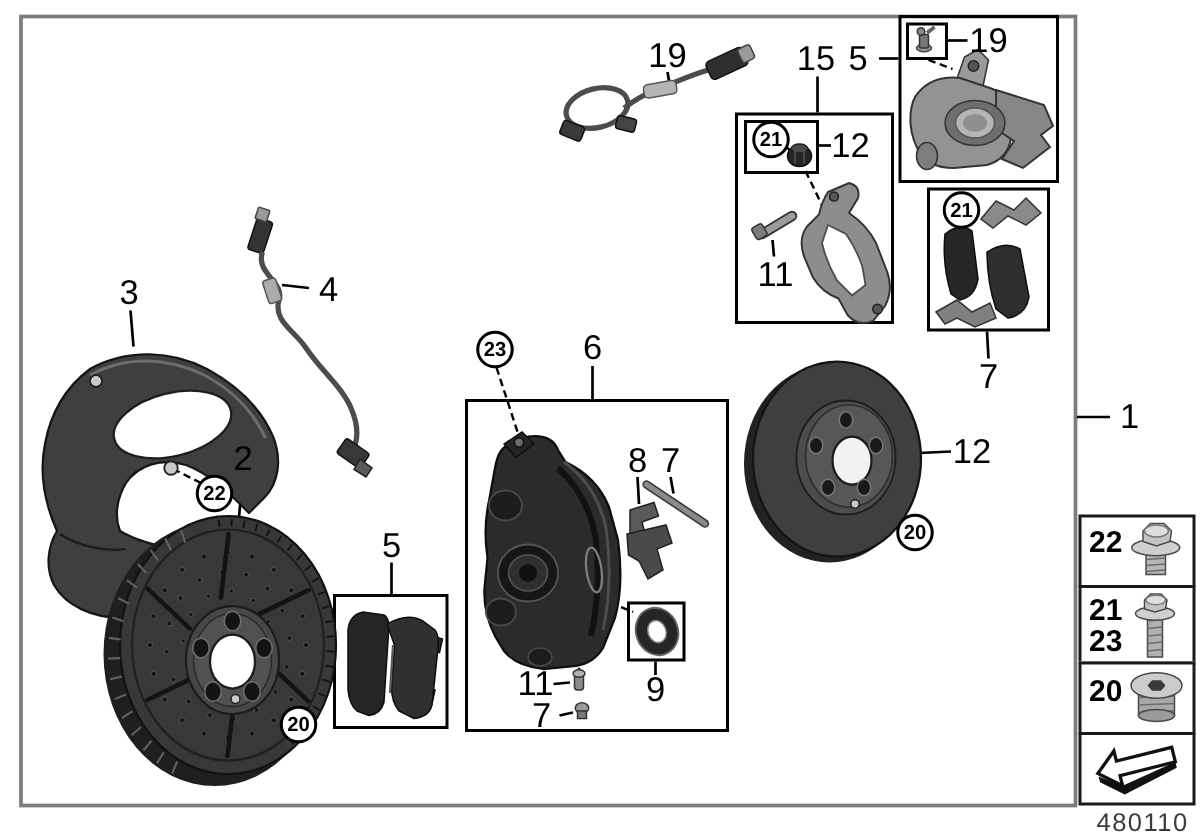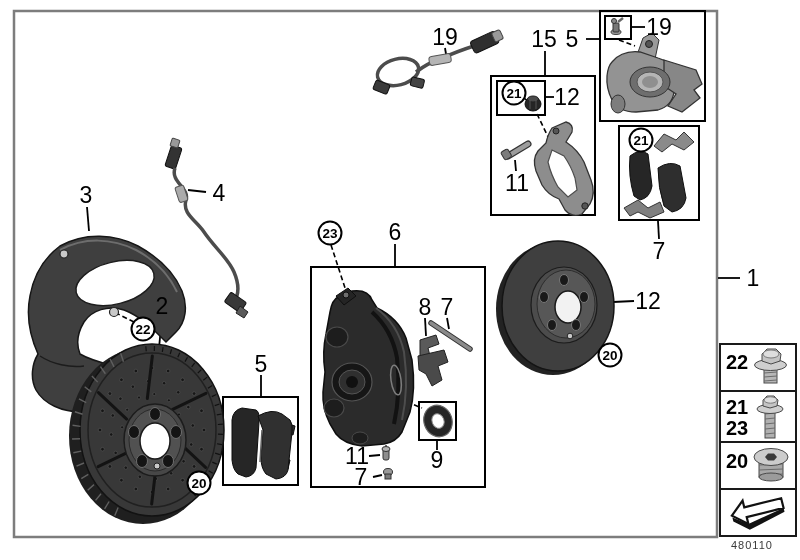--- a/index.html
+++ b/index.html
@@ -6,21 +6,21 @@
   #stage{position:relative;width:800px;height:560px;background:#fff;overflow:hidden;
          font-family:"Liberation Sans",sans-serif;}
   #mech{position:absolute;left:0;top:0;}
   .label{position:absolute;transform:translate(-50%,-50%);font-weight:normal;font-size:23px;
          color:#000;line-height:1;white-space:nowrap;z-index:5;}
   .circled{position:absolute;transform:translate(-50%,-50%);width:21px;height:21px;
          border:2.5px solid #000;border-radius:50%;background:#fff;display:flex;
          align-items:center;justify-content:center;font-weight:bold;font-size:13.5px;z-index:5;}
   .legend-box{position:absolute;left:719px;width:74px;background:#fff;border:2px solid #1a1a1a;z-index:4;}
   .legend-num{position:absolute;left:5px;font-weight:bold;font-size:20px;line-height:1;color:#000;}
-  .footer-num{position:absolute;left:731px;top:539px;font-size:11px;color:#3a3a3a;
+  .footer-num{position:absolute;left:731px;top:539px;font-size:17px;color:#3a3a3a;
          letter-spacing:1px;z-index:5;}
 </style>
 </head>
 <body>
 
 <div id="stage">
 
 <svg id="mech" width="800" height="560" viewBox="0 0 800 560">
 
   <rect x="14" y="11" width="703" height="526" fill="none" stroke="#7d7d7d" stroke-width="2.5"></rect>

